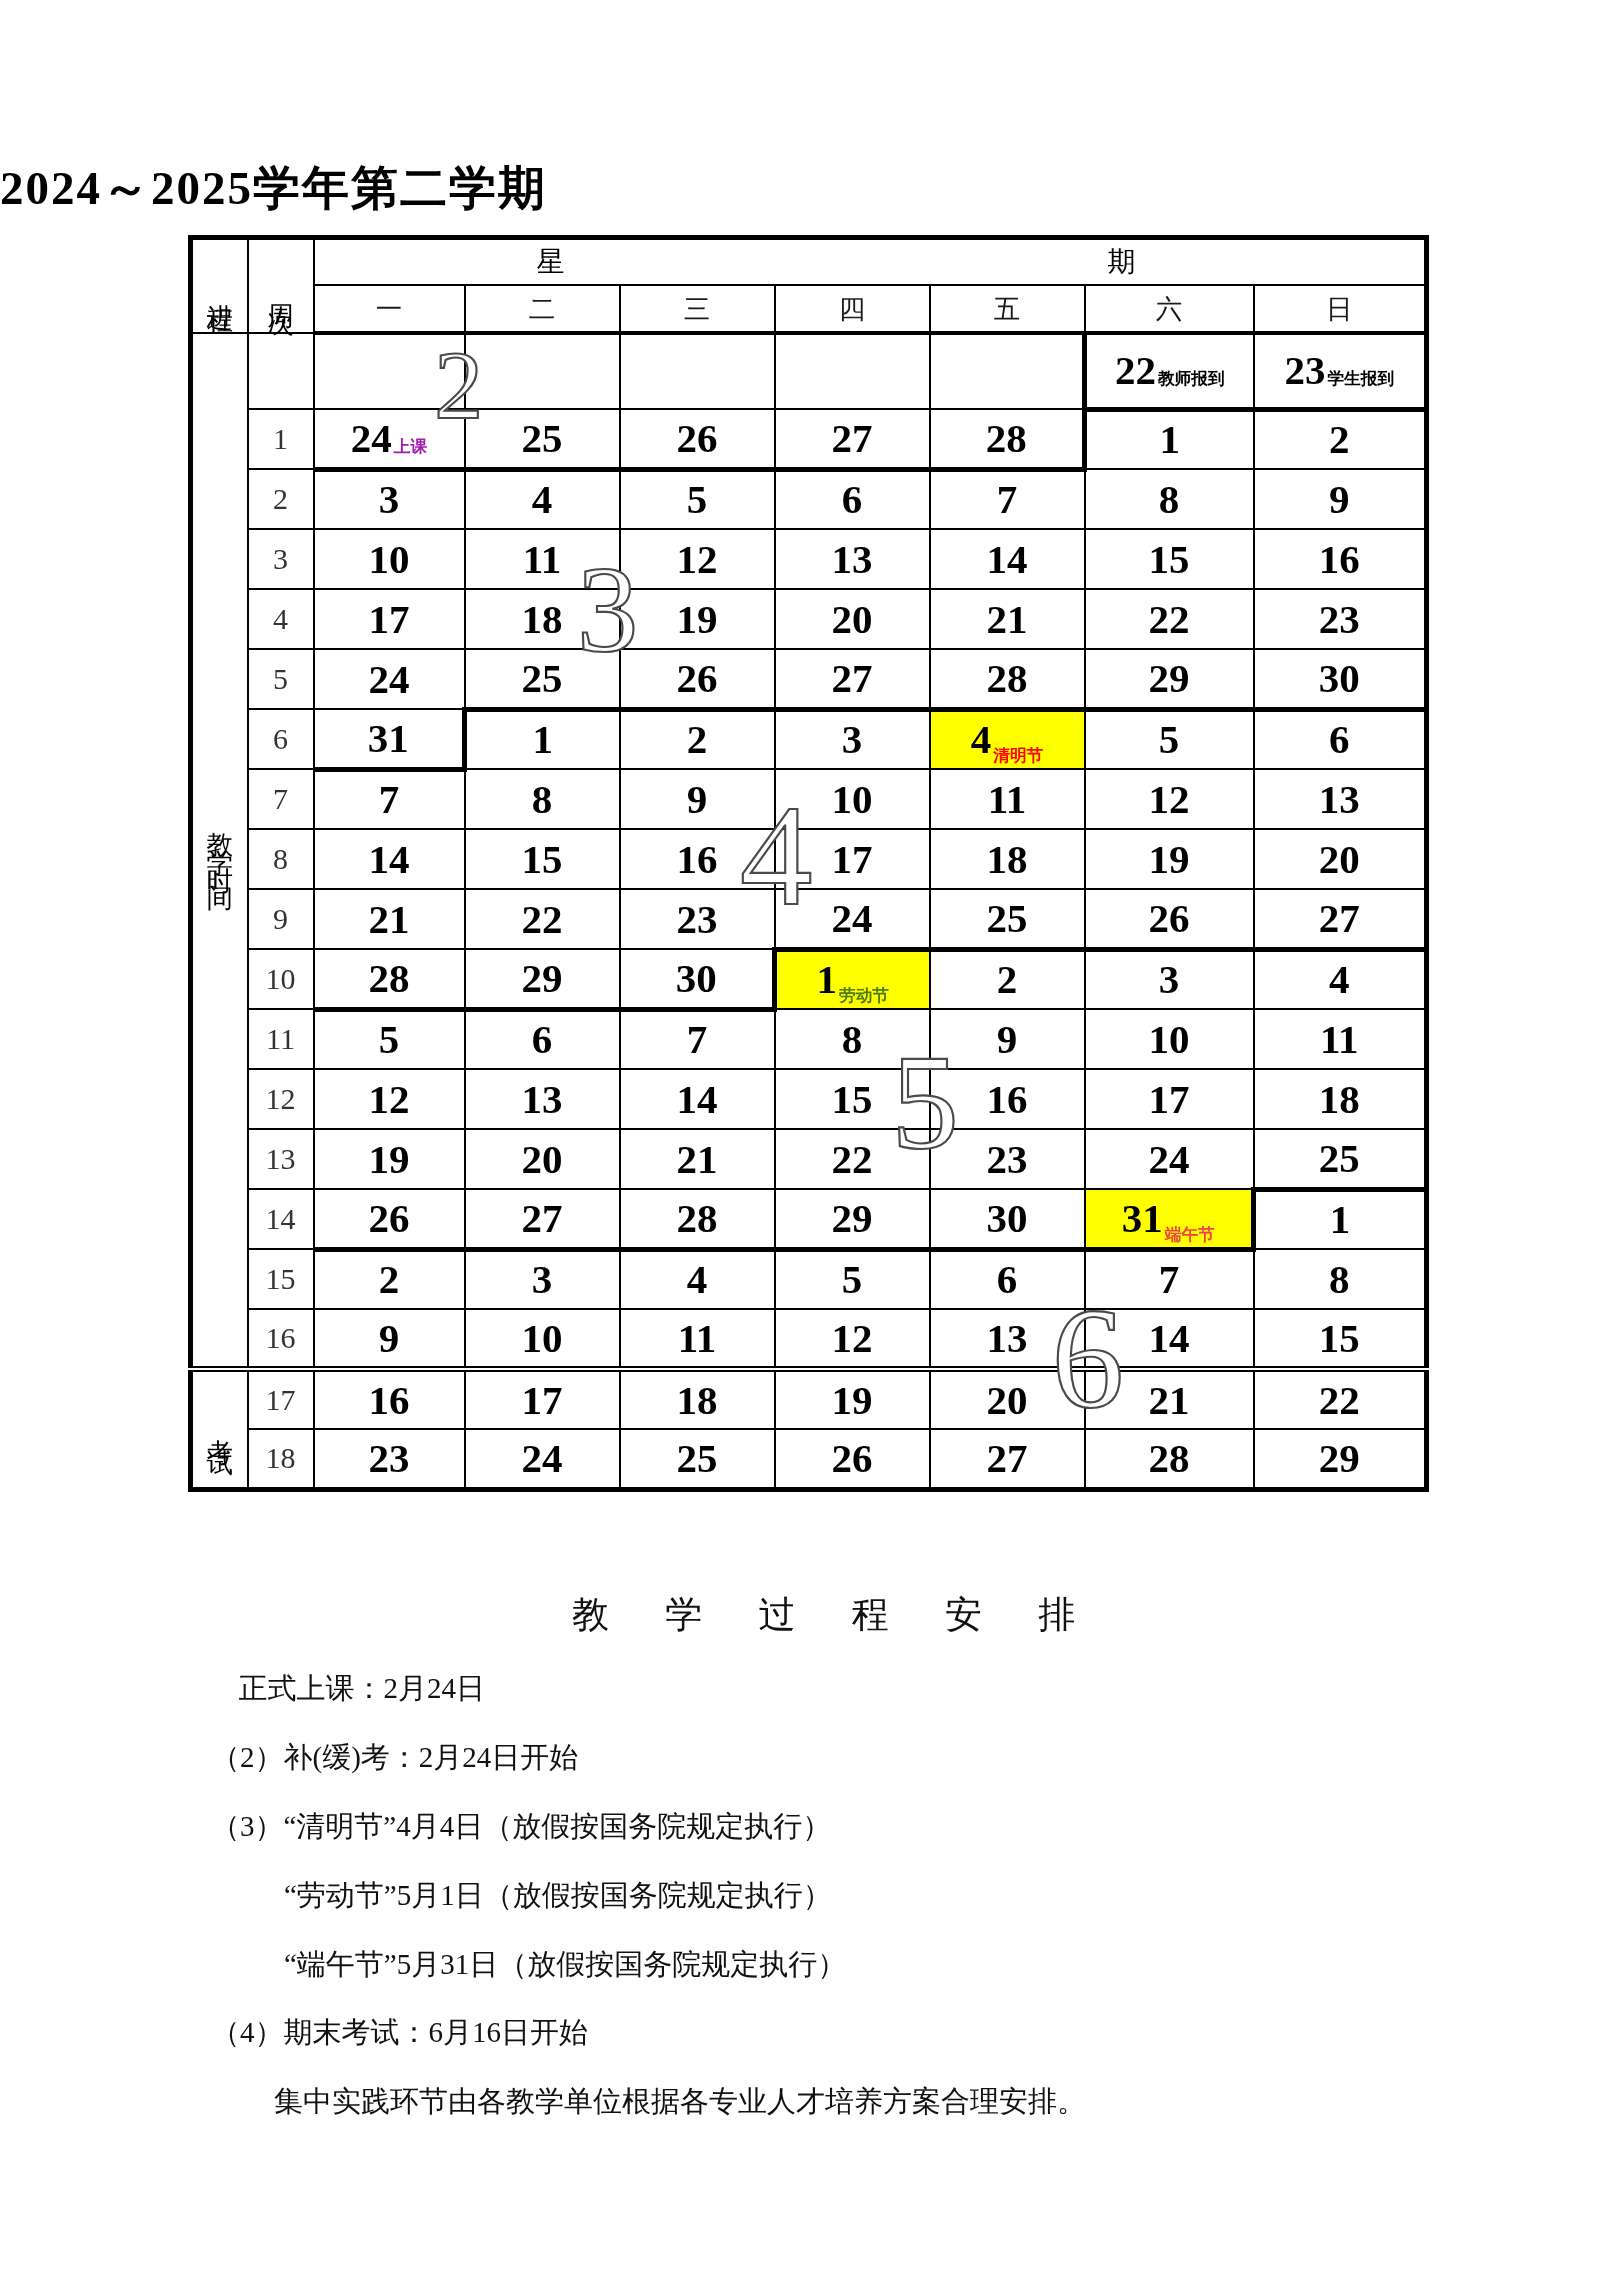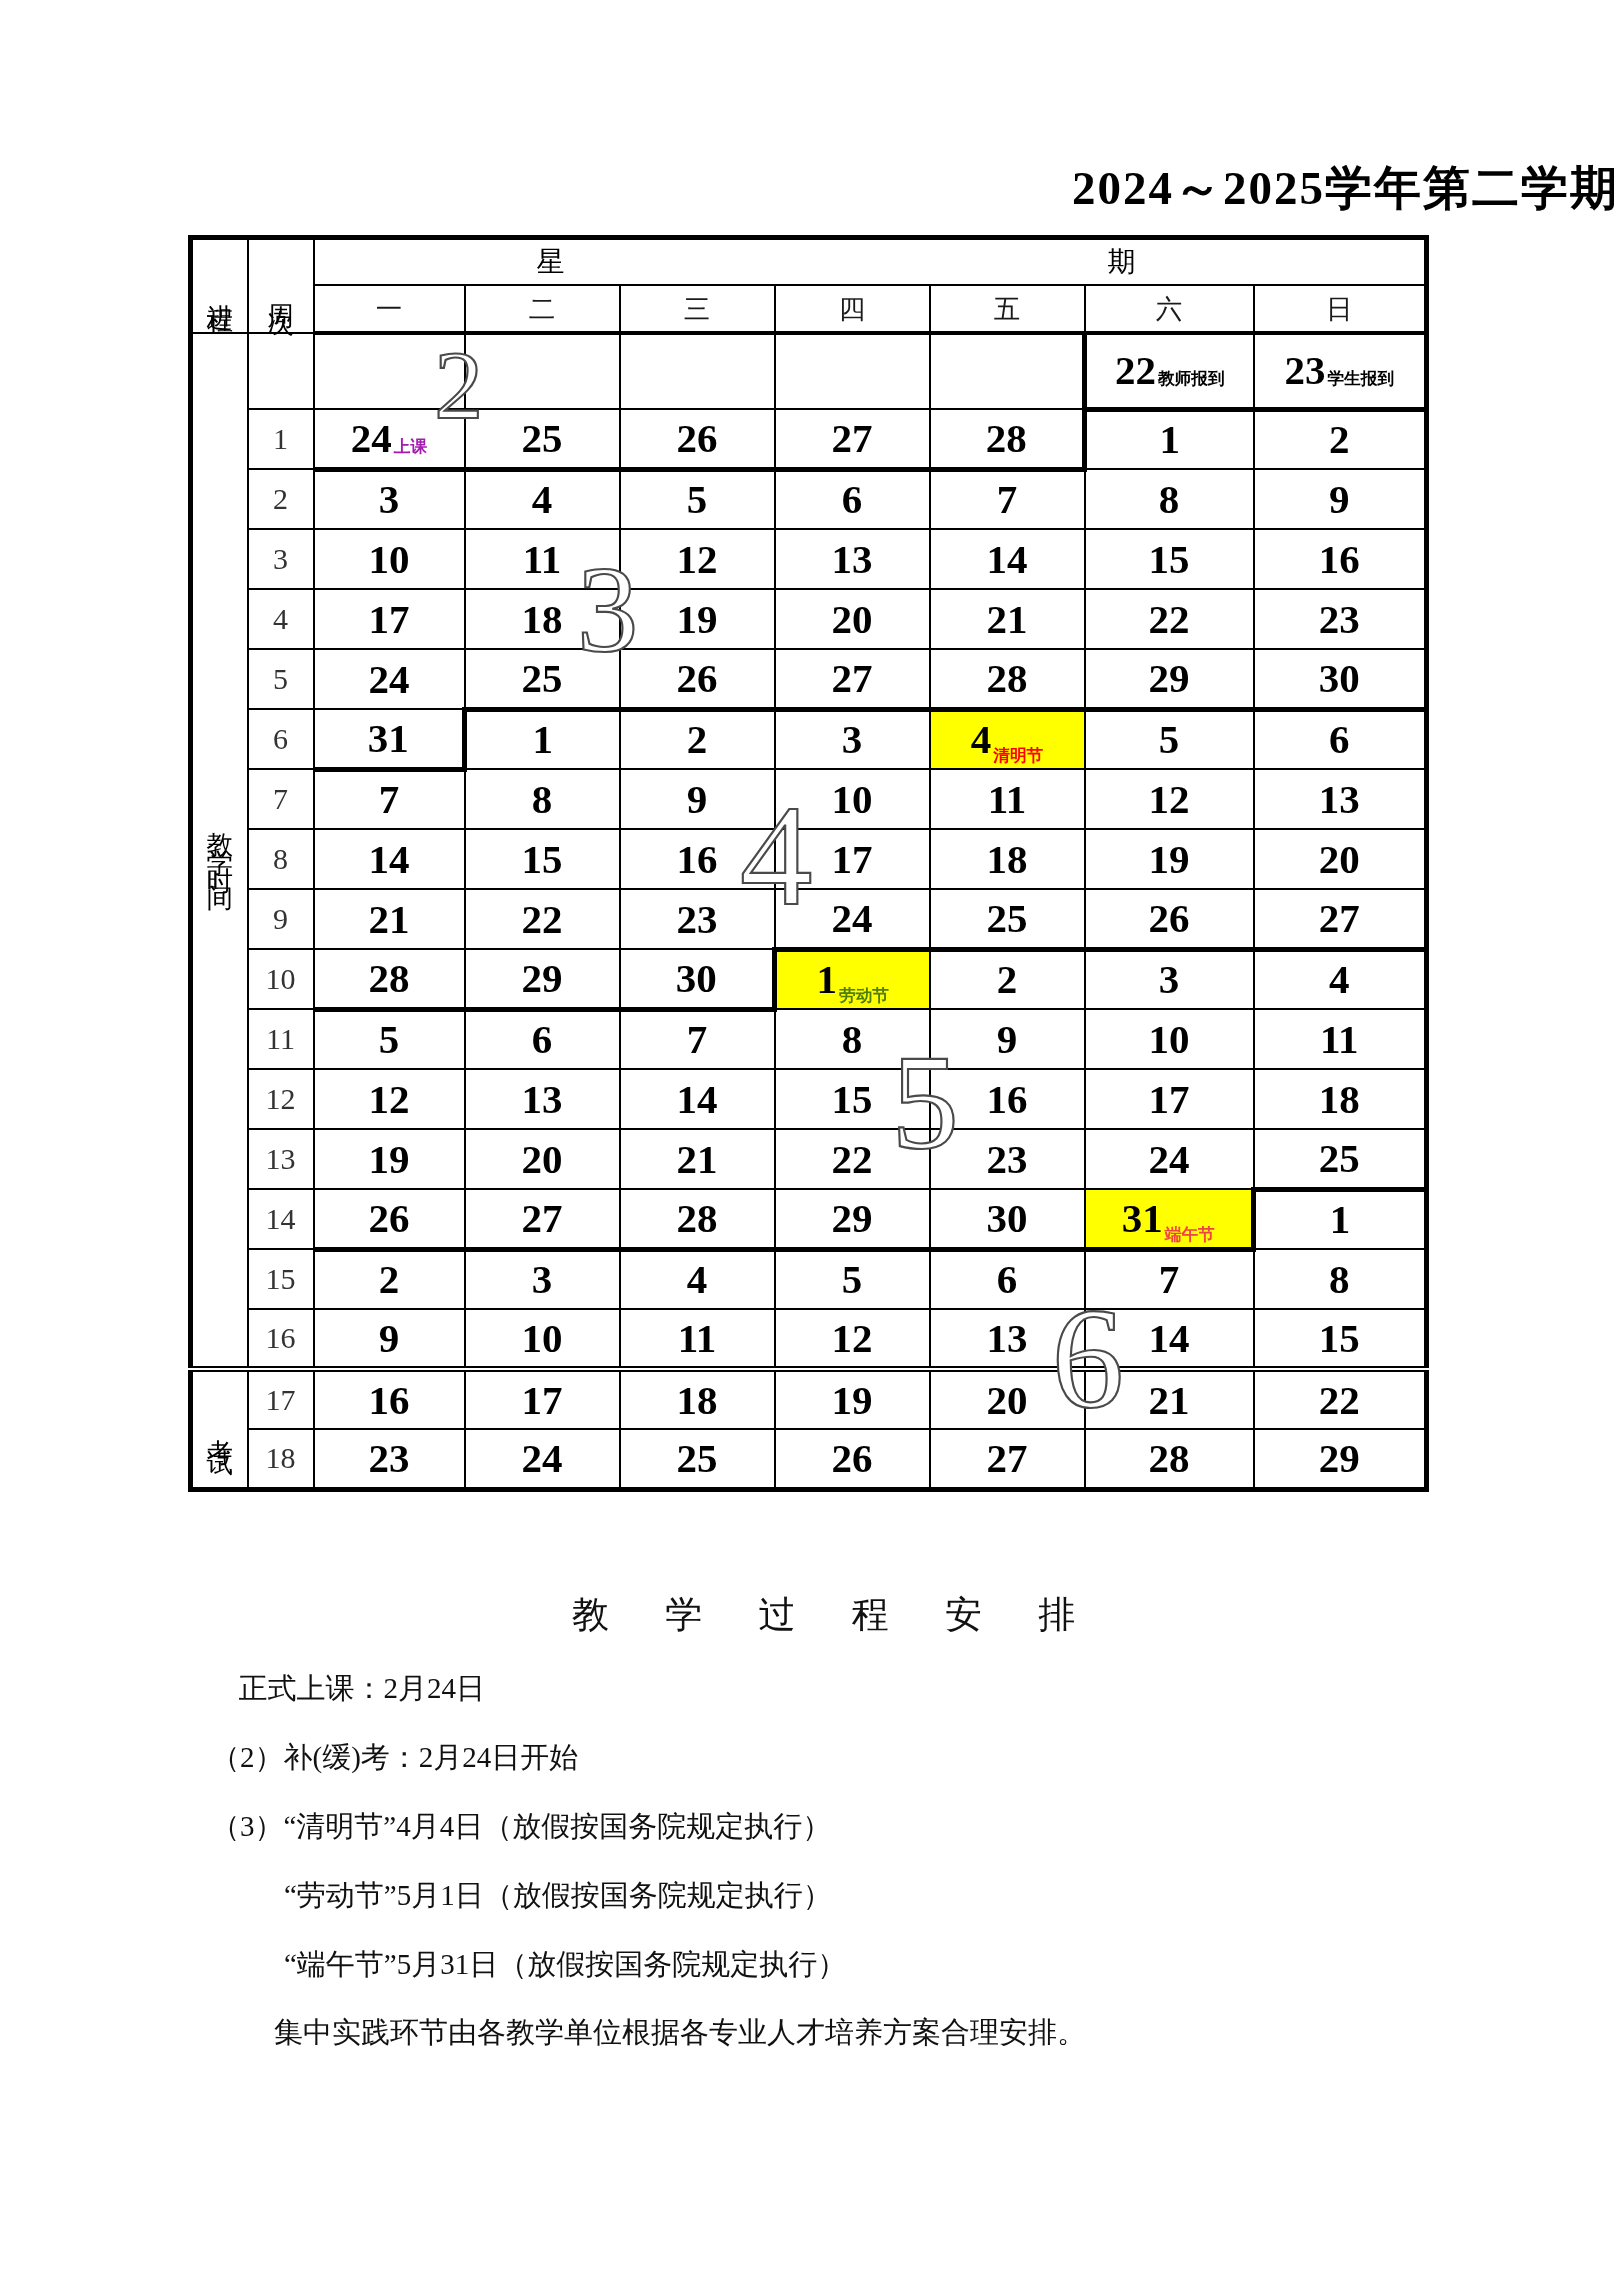--- a/index.html
+++ b/index.html
@@ -4,21 +4,21 @@
 <style>
   html,body { margin:0; padding:0; background:#888; }
   .page {
     position:relative; width:1619px; height:2292px; background:#ffffff;
     font-family:"Liberation Serif","DejaVu Serif",serif; color:#000;
     overflow:hidden; margin:0 auto;
   }
   
   .title {
     position:absolute; top:157px; left:0; width:100%;
-    text-align:right; font-size:47px; font-weight:bold; letter-spacing:2px;
+    text-align:left; font-size:47px; font-weight:bold; letter-spacing:2px;
   }
   
   table.cal {
     position:absolute; left:188px; top:235px;
     border-collapse:collapse; table-layout:fixed;
     border:5.9px solid #000;
   }
   table.cal td, table.cal th { border:2.9px solid #000; padding:0; overflow:visible; }
   
   th.corner { font-weight:normal; font-size:26.5px; }
@@ -585,17 +585,18 @@
       <text x="1110" y="1385" font-size="148" text-anchor="middle" dominant-baseline="central">6</text>
     </svg>
 
   <div class="notes">
     <div class="notes-heading">教 学 过 程 安 排</div>
     <div class="note-line ind-1">正式上课：2月24日</div>
     <div class="note-line">（2）补(缓)考：2月24日开始</div>
     <div class="note-line">（3）“清明节”4月4日（放假按国务院规定执行）</div>
     <div class="note-line ind-2">“劳动节”5月1日（放假按国务院规定执行）</div>
     <div class="note-line ind-2">“端午节”5月31日（放假按国务院规定执行）</div>
+    <div class="note-line">（4）期末考试：6月16日开始</div>
     <div class="note-line ind-3">集中实践环节由各教学单位根据各专业人才培养方案合理安排。</div>
   </div>
 
 </div>
 
 
 </body></html>

